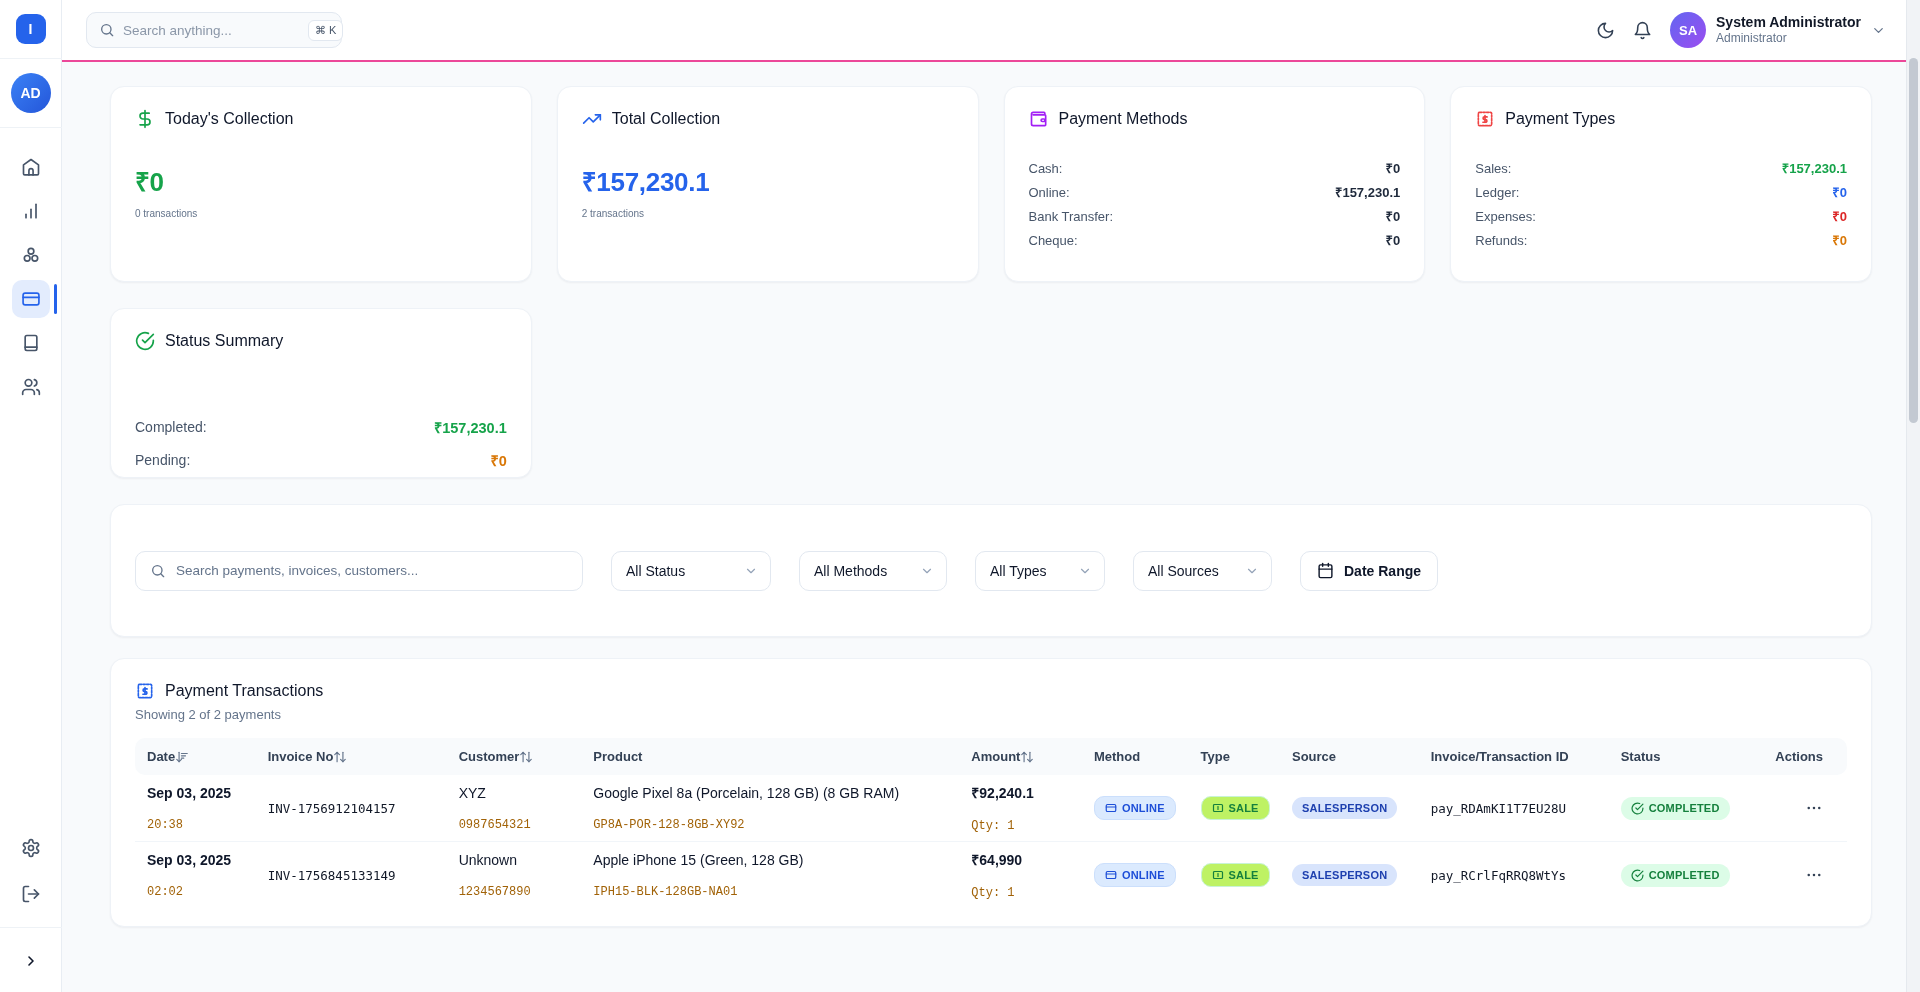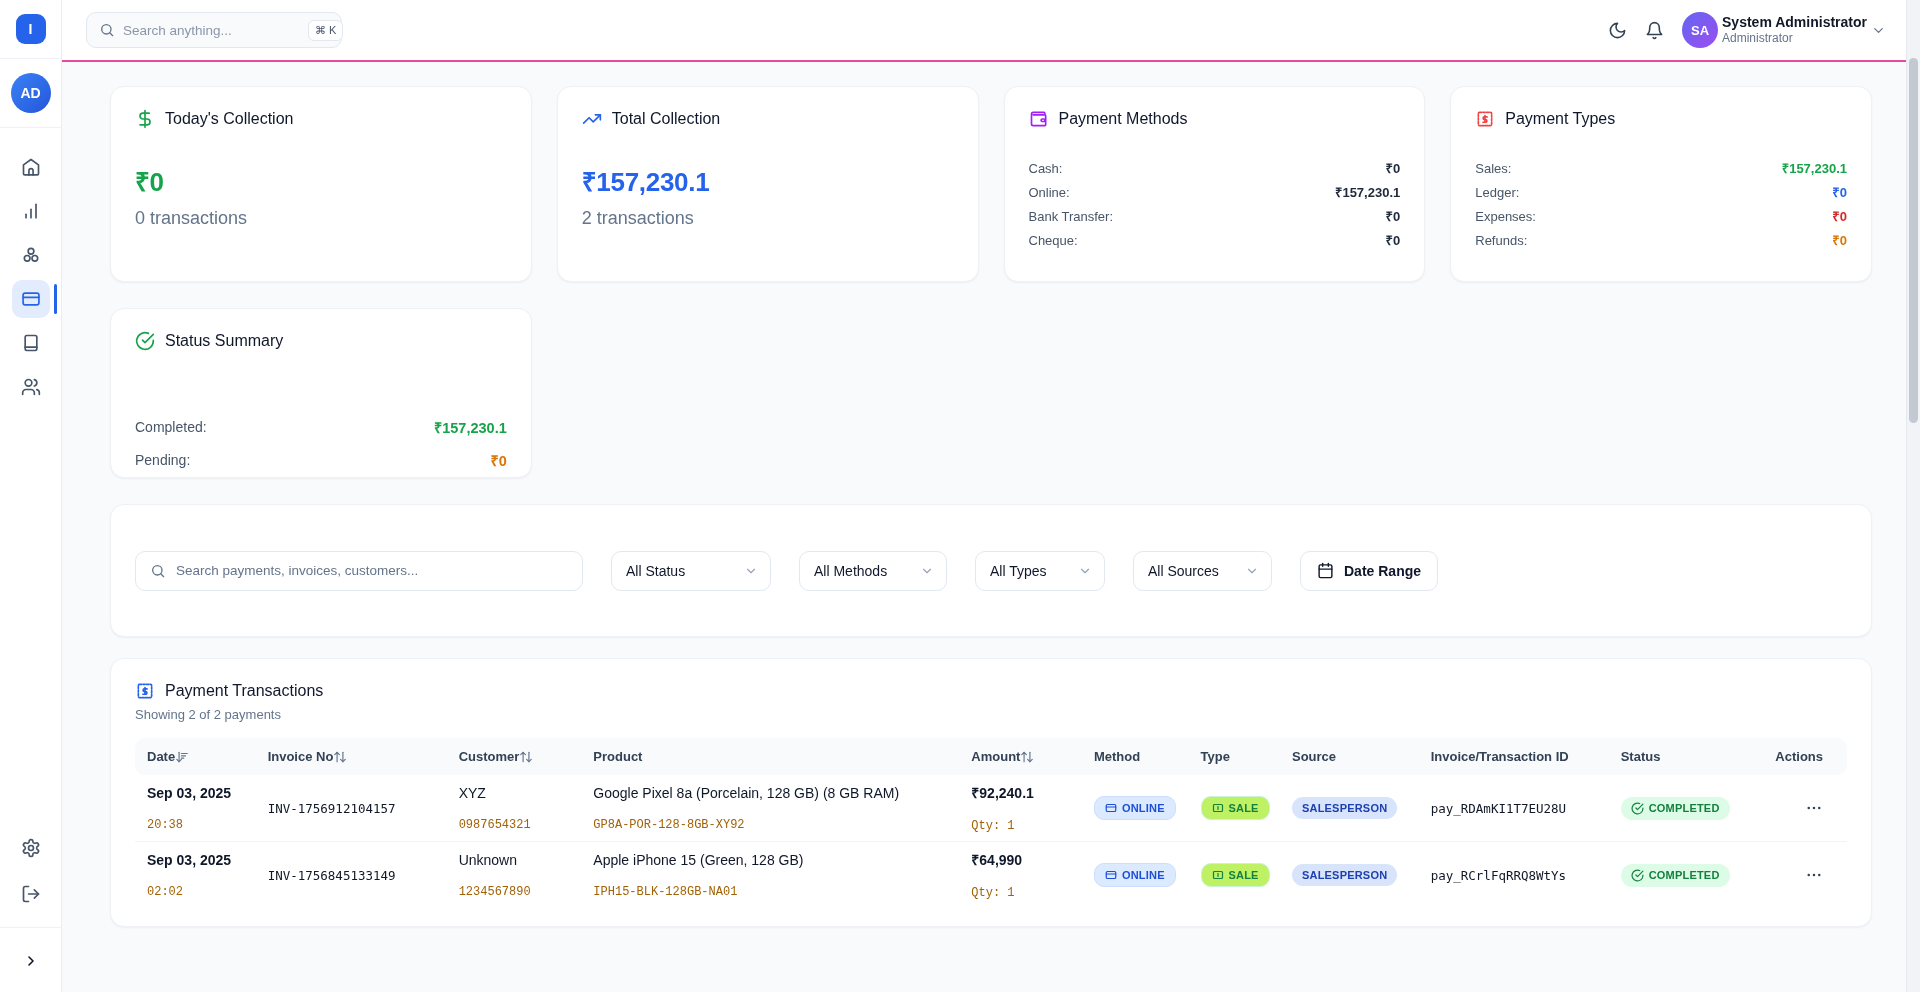--- a/index.html
+++ b/index.html
@@ -58,21 +58,21 @@
     border:none; outline:none; background:transparent; flex:1; font-size:13.5px;
     font-family:"Liberation Sans", sans-serif; color:#334155;
   }
   .search-box input::placeholder { color:#8b97a8; }
   .kbd {
     border:1px solid #e2e8f0; background:#fff; border-radius:6px; font-size:11px;
     color:#475569; padding:3px 6px; white-space:nowrap;
   }
   .top-right { margin-left:auto; display:flex; align-items:center; gap:18px; }
   .icon-btn { color:#334155; cursor:pointer; }
-  .user-chip { display:flex; align-items:center; gap:4px; cursor:pointer; }
+  .user-chip { display:flex; align-items:center; gap:10px; cursor:pointer; }
   .avatar-sa {
     width:36px; height:36px; border-radius:50%;
     background:linear-gradient(135deg,#6366f1,#9b4df0);
     color:#fff; font-weight:700; font-size:13px;
     display:flex; align-items:center; justify-content:center;
   }
   .user-meta { line-height:1.2; }
   .user-name { font-size:14px; font-weight:700; color:#111827; }
   .user-role { font-size:12px; color:#64748b; }
 
@@ -83,21 +83,21 @@
   .card {
     background:#fff; border:1px solid #eef2f7; border-radius:14px;
     box-shadow:0 1px 2px rgba(16,24,40,.05); padding:22px 24px;
   }
   .stat-card { height:196px; }
   .card-title-row { display:flex; align-items:center; gap:10px; }
   .card-title { font-size:16px; font-weight:400; color:#0f172a; }
   .stat-value { font-size:26px; font-weight:700; margin-top:34px; letter-spacing:-0.3px; }
   .stat-value.green { color:#16a34a; }
   .stat-value.blue  { color:#2563eb; }
-  .stat-sub { font-size:18px; color:#64748b; margin-top:9px; }
+  .stat-sub { font-size:10px; color:#64748b; margin-top:9px; }
 
   .metric-rows { margin-top:30px; }
   .metric-row { display:flex; justify-content:space-between; align-items:center; margin-top:6px; }
   .metric-row:first-child { margin-top:0; }
   .metric-label { font-size:13px; color:#475569; }
   .metric-value { font-size:13px; font-weight:700; color:#1e293b; }
   .v-green { color:#16a34a; } .v-blue { color:#2563eb; }
   .v-red { color:#dc2626; } .v-amber { color:#d97706; }
 
   .status-card { width:calc((100% - 75px)/4); height:170px; margin-top:26px; }

